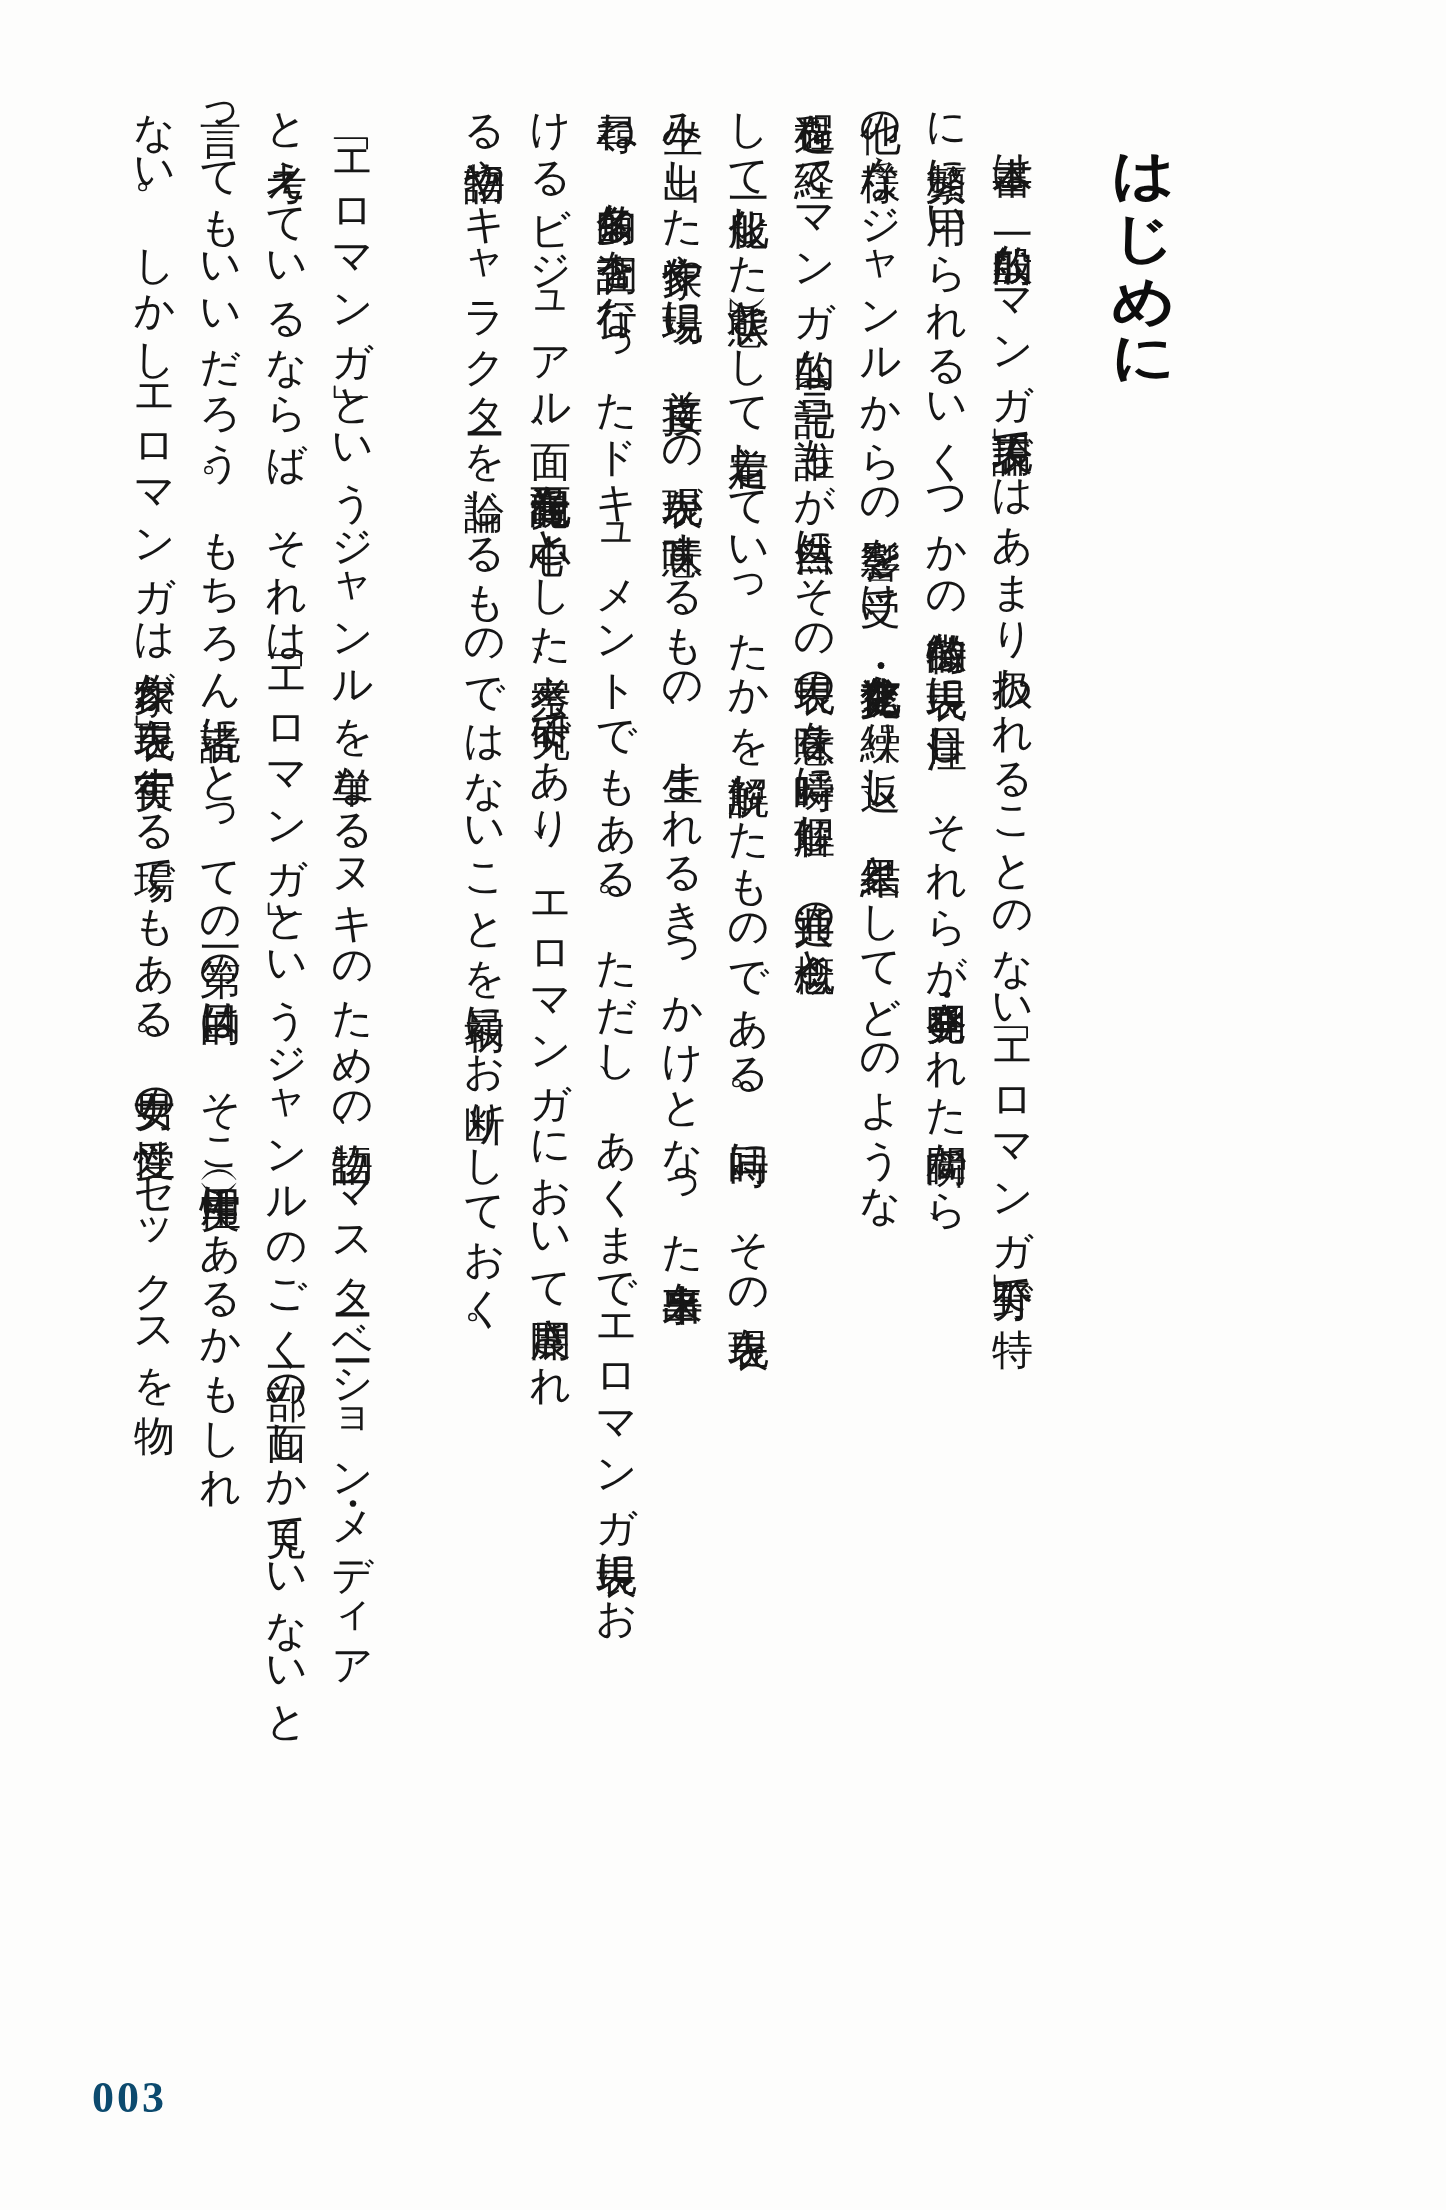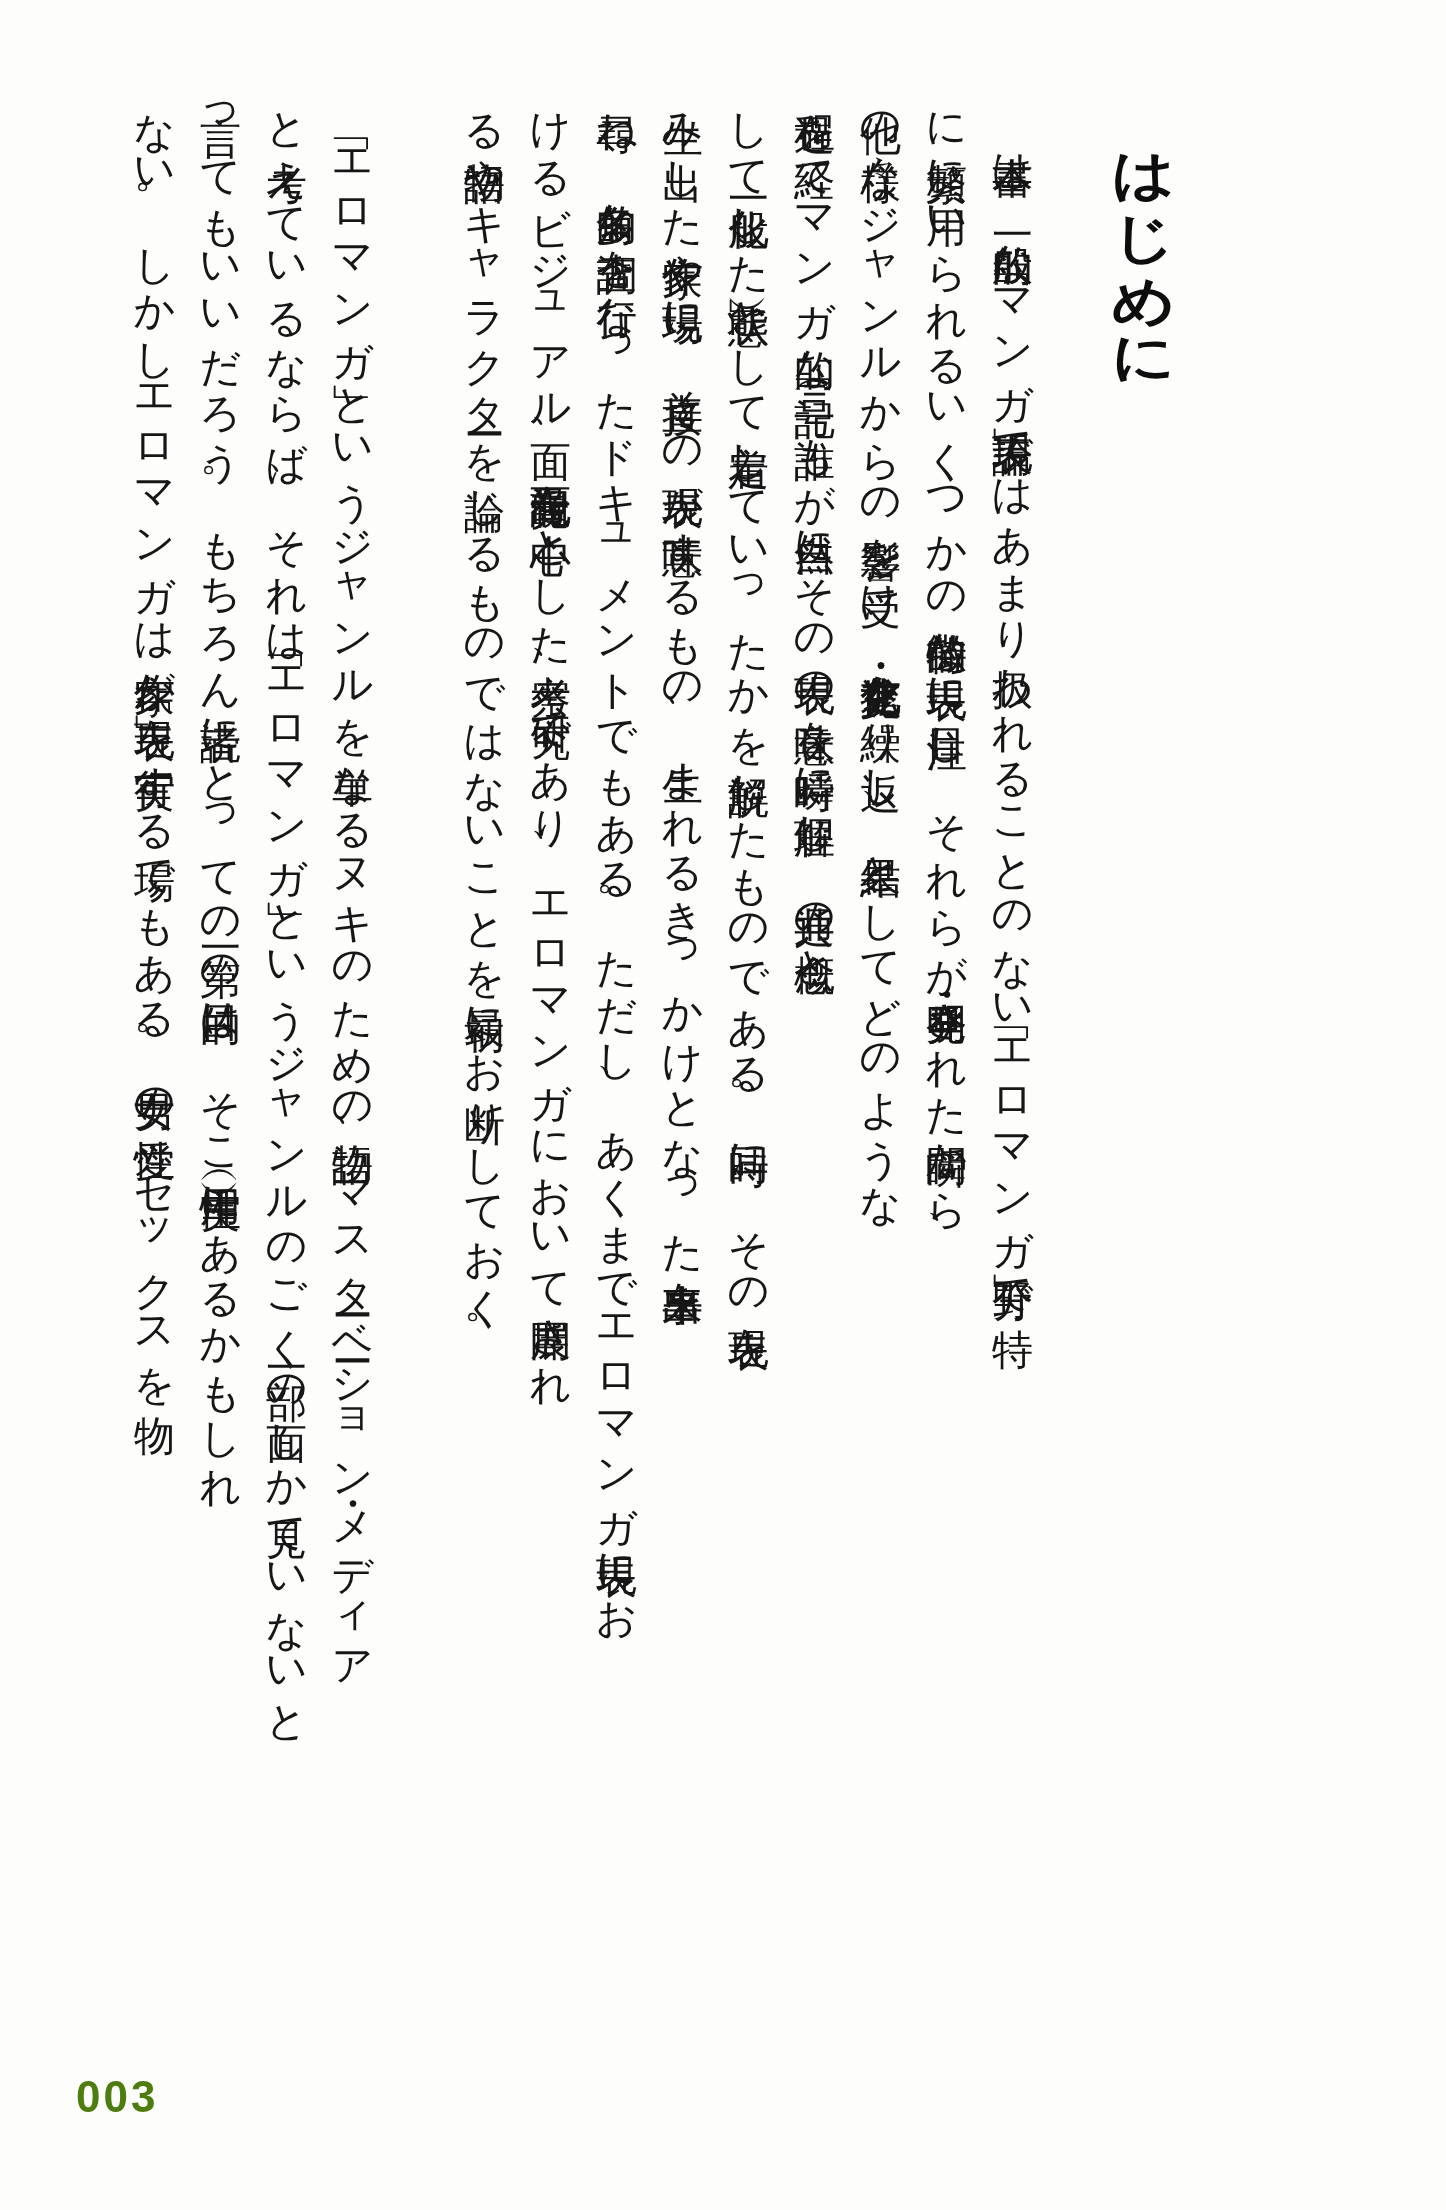--- a/index.html
+++ b/index.html
@@ -50,27 +50,27 @@
   
   .paragraph + .paragraph { margin-right: 66px; }
 
   .tline {
     white-space: nowrap;   
     line-height: 66px;
   }
 
   .page-number {
     position: absolute;
-    left: 76px;
+    left: 92px;
     top: 2072px;
-    font-family: Liberation Sans, sans-serif;
+    font-family: Liberation Serif, serif;
     font-weight: bold;
     font-size: 44px;
     letter-spacing: 3px;
-    color: #4d7c0f;
+    color: #0c4a6e;
   }
 </style>
 </head>
 <body>
 
 <div class="page">
 
   <h1 class="title">はじめに</h1>
 
   <div class="body-text">

